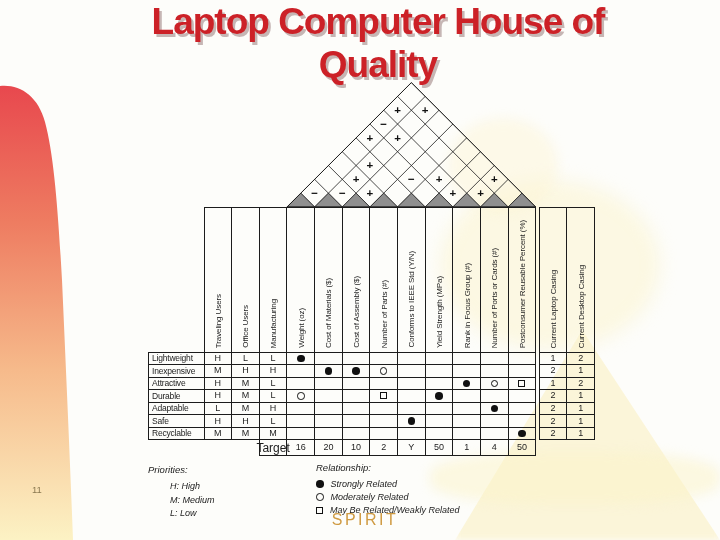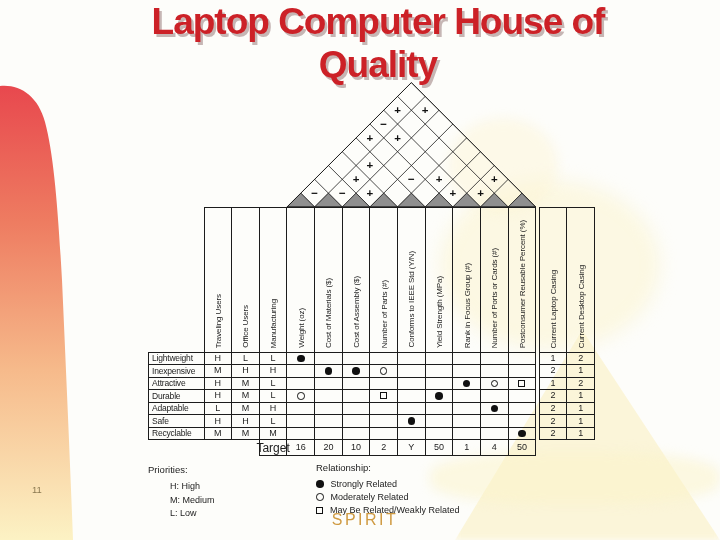--- a/index.html
+++ b/index.html
@@ -24,21 +24,21 @@
   .vcol{position:absolute;}
   .vcol>span{position:absolute;bottom:0;left:50%;transform:translateX(-50%) rotate(180deg);
          writing-mode:vertical-rl;white-space:nowrap;font-size:8px;letter-spacing:-0.1px;color:#232323;}
   .cellText{position:absolute;font-size:9px;color:#1c1c1c;display:flex;align-items:center;
          justify-content:center;line-height:1;}
   .rowLabel{justify-content:flex-start;padding-left:3px;font-size:8.5px;letter-spacing:-0.2px;}
   .sym{display:inline-block;box-sizing:border-box;}
   .sym.strong{width:7.5px;height:7.5px;background:#111;border-radius:50%;}
   .sym.moderate{width:7.5px;height:7.5px;border:1.4px solid #111;border-radius:50%;background:transparent;}
   .sym.weak{width:7px;height:7px;border:1.3px solid #111;background:transparent;}
-  .legend{position:absolute;z-index:5;color:#222;}
+  .legend{position:absolute;z-index:5;color:#222;font-style:italic;}
   #legend-priorities{left:148px;top:464px;font-size:9.5px;}
   #legend-priorities .lg-item{margin-left:22px;margin-top:3.5px;font-size:9px;}
   #legend-priorities .lg-title{margin-bottom:6px;}
   #legend-rel{left:316px;top:462px;font-size:9.5px;}
   #legend-rel .lg-row{display:flex;align-items:center;gap:7px;margin-top:3px;font-size:9px;}
   #legend-rel .lg-title{margin-bottom:6px;}
   #page-number{position:absolute;left:32px;top:484px;font-size:9.5px;color:#8a7850;z-index:7;}
   #footer{position:absolute;left:10px;right:0;top:511px;text-align:center;font-size:16px;
           letter-spacing:2.5px;color:#cf9a41;z-index:5;}
 </style>

